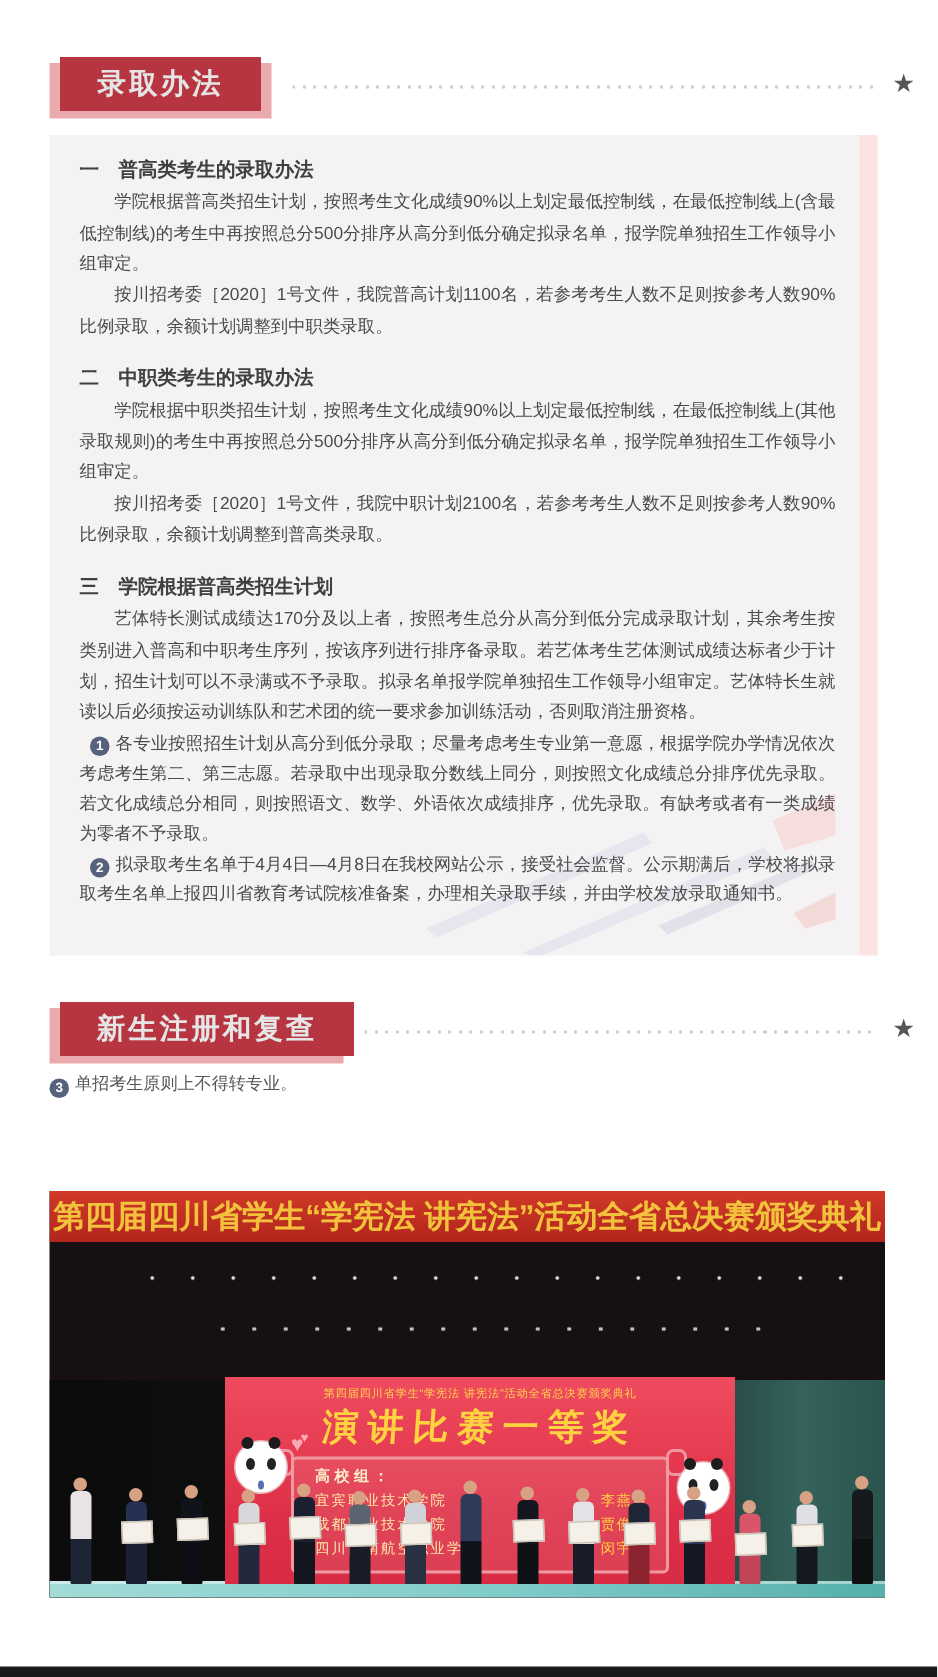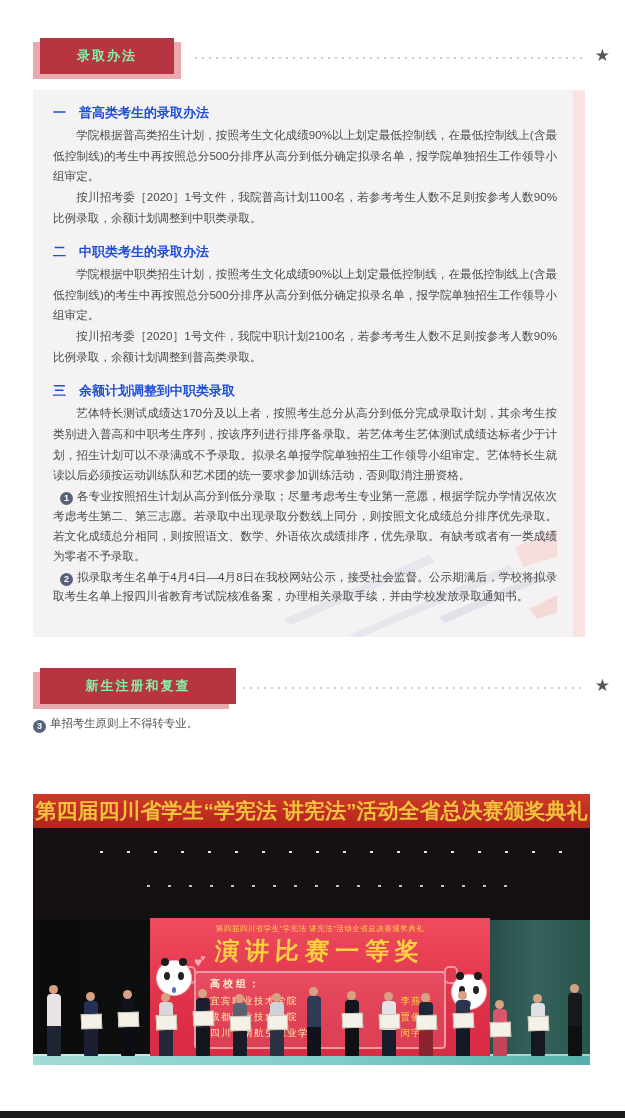--- a/index.html
+++ b/index.html
@@ -3,39 +3,39 @@
 <meta charset="utf-8">
 <style>
   html,body{margin:0;padding:0;background:#fff;}
   body{font-family:"Liberation Sans","DejaVu Sans",sans-serif;}
   .page{position:relative;width:625px;height:1118px;background:#fff;overflow:hidden;}
 
   
   .banner{position:absolute;left:33px;right:15px;height:43px;}
   .banner .shadow{position:absolute;top:4px;left:0;background:#eaa9ad;}
   .banner .red{position:absolute;top:0;background:#b63541;display:flex;align-items:center;justify-content:center;}
-  .banner .red span{color:#86efac;font-size:13px;font-weight:bold;letter-spacing:2px;white-space:nowrap;}
+  .banner .red span{color:#e5e5e5;font-size:19px;font-weight:bold;letter-spacing:2px;white-space:nowrap;}
   .banner .dots{position:absolute;top:19px;height:2px;background:repeating-linear-gradient(90deg,#cdcdcd 0 2px,transparent 2px 7px);}
   .banner .star{position:absolute;right:0;top:9px;font-size:17px;color:#565656;line-height:1;}
 
   #banner1{top:38px;}
   #banner1 .shadow{width:148px;height:37px;}
   #banner1 .red{left:7px;width:134px;height:36px;}
   #banner1 .dots{left:162px;right:24px;}
 
   #banner2{top:668px;}
   #banner2 .shadow{width:196px;height:37px;}
   #banner2 .red{left:7px;width:196px;height:36px;}
   #banner2 .dots{left:210px;right:24px;}
 
   
   .infobox{position:absolute;left:33px;top:90px;width:552px;height:547px;box-sizing:border-box;
            background:#f5f2f4;border-right:12px solid #fbe3e1;padding:12px 16px 0 20px;overflow:hidden;}
   .wm{position:absolute;right:14px;bottom:0;pointer-events:none;}
-  .sec-h{position:relative;color:#1d4ed8;font-size:13px;font-weight:bold;margin:15px 0 3px 0;}
+  .sec-h{position:relative;color:#404040;font-size:13px;font-weight:bold;margin:15px 0 3px 0;}
   .sec-h.first{margin-top:2px;}
   .sec-h .n{margin-right:13px;}
   .infobox p{position:relative;margin:0;font-size:11.6px;color:#4a4a4a;line-height:1.78;text-indent:2em;text-align:justify;}
   .infobox p.item{text-indent:0.6em;margin-bottom:1px;line-height:1.72;}
   .ncircle{display:inline-block;width:13px;height:13px;border-radius:50%;background:#56627b;color:#fff;
            font-size:9px;font-weight:bold;line-height:13px;text-align:center;margin-right:4px;
            text-indent:0;vertical-align:-1.5px;}
 
   
   .reg{position:absolute;left:33px;top:713px;width:586px;}
@@ -113,25 +113,25 @@
 
     <div class="sec-h first">
       <span class="n">一</span><span>普高类考生的录取办法</span>
     </div>
     <p>学院根据普高类招生计划，按照考生文化成绩90%以上划定最低控制线，在最低控制线上(含最低控制线)的考生中再按照总分500分排序从高分到低分确定拟录名单，报学院单独招生工作领导小组审定。</p>
     <p>按川招考委［2020］1号文件，我院普高计划1100名，若参考考生人数不足则按参考人数90%比例录取，余额计划调整到中职类录取。</p>
 
     <div class="sec-h">
       <span class="n">二</span><span>中职类考生的录取办法</span>
     </div>
-    <p>学院根据中职类招生计划，按照考生文化成绩90%以上划定最低控制线，在最低控制线上(含最低控制线)的考生中再按照总分500分排序从高分到低分确定拟录名单，报学院单独招生工作领导小组审定。</p>
+    <p>学院根据中职类招生计划，按照考生文化成绩90%以上划定最低控制线，在最低控制线上(其他录取规则)的考生中再按照总分500分排序从高分到低分确定拟录名单，报学院单独招生工作领导小组审定。</p>
     <p>按川招考委［2020］1号文件，我院中职计划2100名，若参考考生人数不足则按参考人数90%比例录取，余额计划调整到普高类录取。</p>
 
     <div class="sec-h">
-      <span class="n">三</span><span>余额计划调整到中职类录取</span>
+      <span class="n">三</span><span>学院根据普高类招生计划</span>
     </div>
     <p>艺体特长测试成绩达170分及以上者，按照考生总分从高分到低分完成录取计划，其余考生按类别进入普高和中职考生序列，按该序列进行排序备录取。若艺体考生艺体测试成绩达标者少于计划，招生计划可以不录满或不予录取。拟录名单报学院单独招生工作领导小组审定。艺体特长生就读以后必须按运动训练队和艺术团的统一要求参加训练活动，否则取消注册资格。</p>
 
     <p class="item"><span class="ncircle">1</span><span>各专业按照招生计划从高分到低分录取；尽量考虑考生专业第一意愿，根据学院办学情况依次考虑考生第二、第三志愿。若录取中出现录取分数线上同分，则按照文化成绩总分排序优先录取。若文化成绩总分相同，则按照语文、数学、外语依次成绩排序，优先录取。有缺考或者有一类成绩为零者不予录取。</span></p>
     <p class="item"><span class="ncircle">2</span><span>拟录取考生名单于4月4日—4月8日在我校网站公示，接受社会监督。公示期满后，学校将拟录取考生名单上报四川省教育考试院核准备案，办理相关录取手续，并由学校发放录取通知书。</span></p>
 
   </div>
 
   <div id="banner2" class="banner">
     <div class="shadow"></div>

